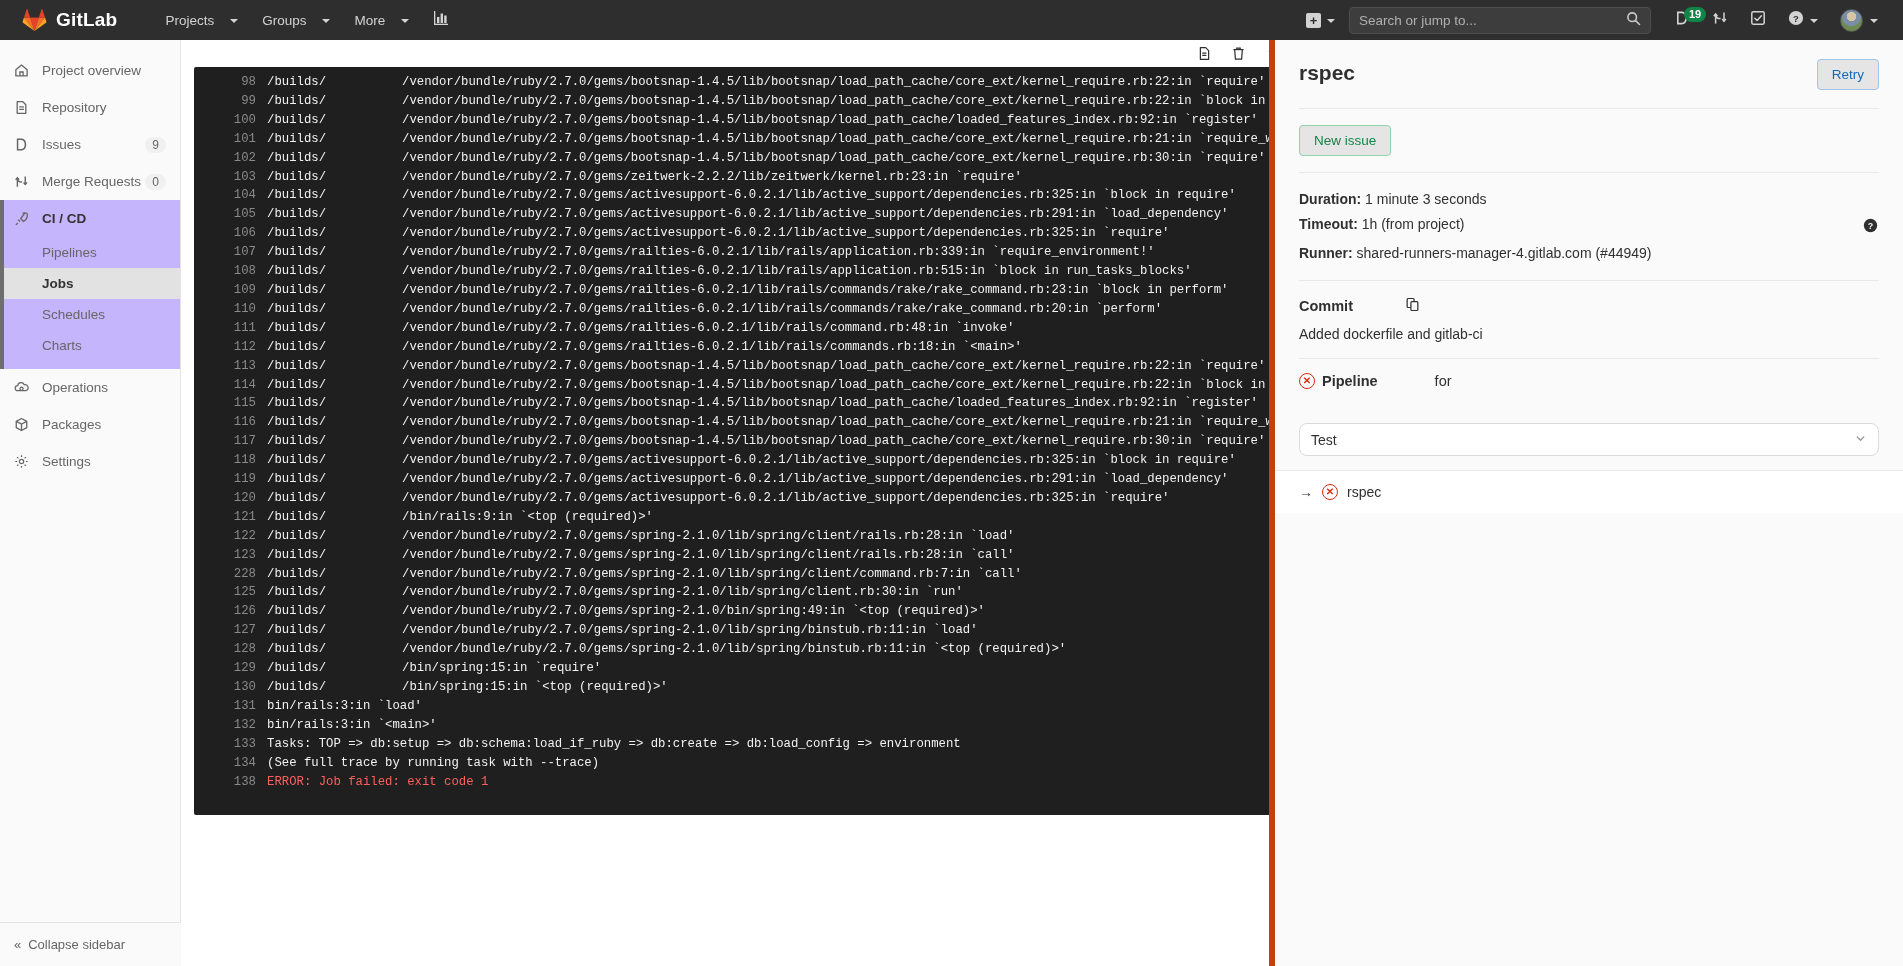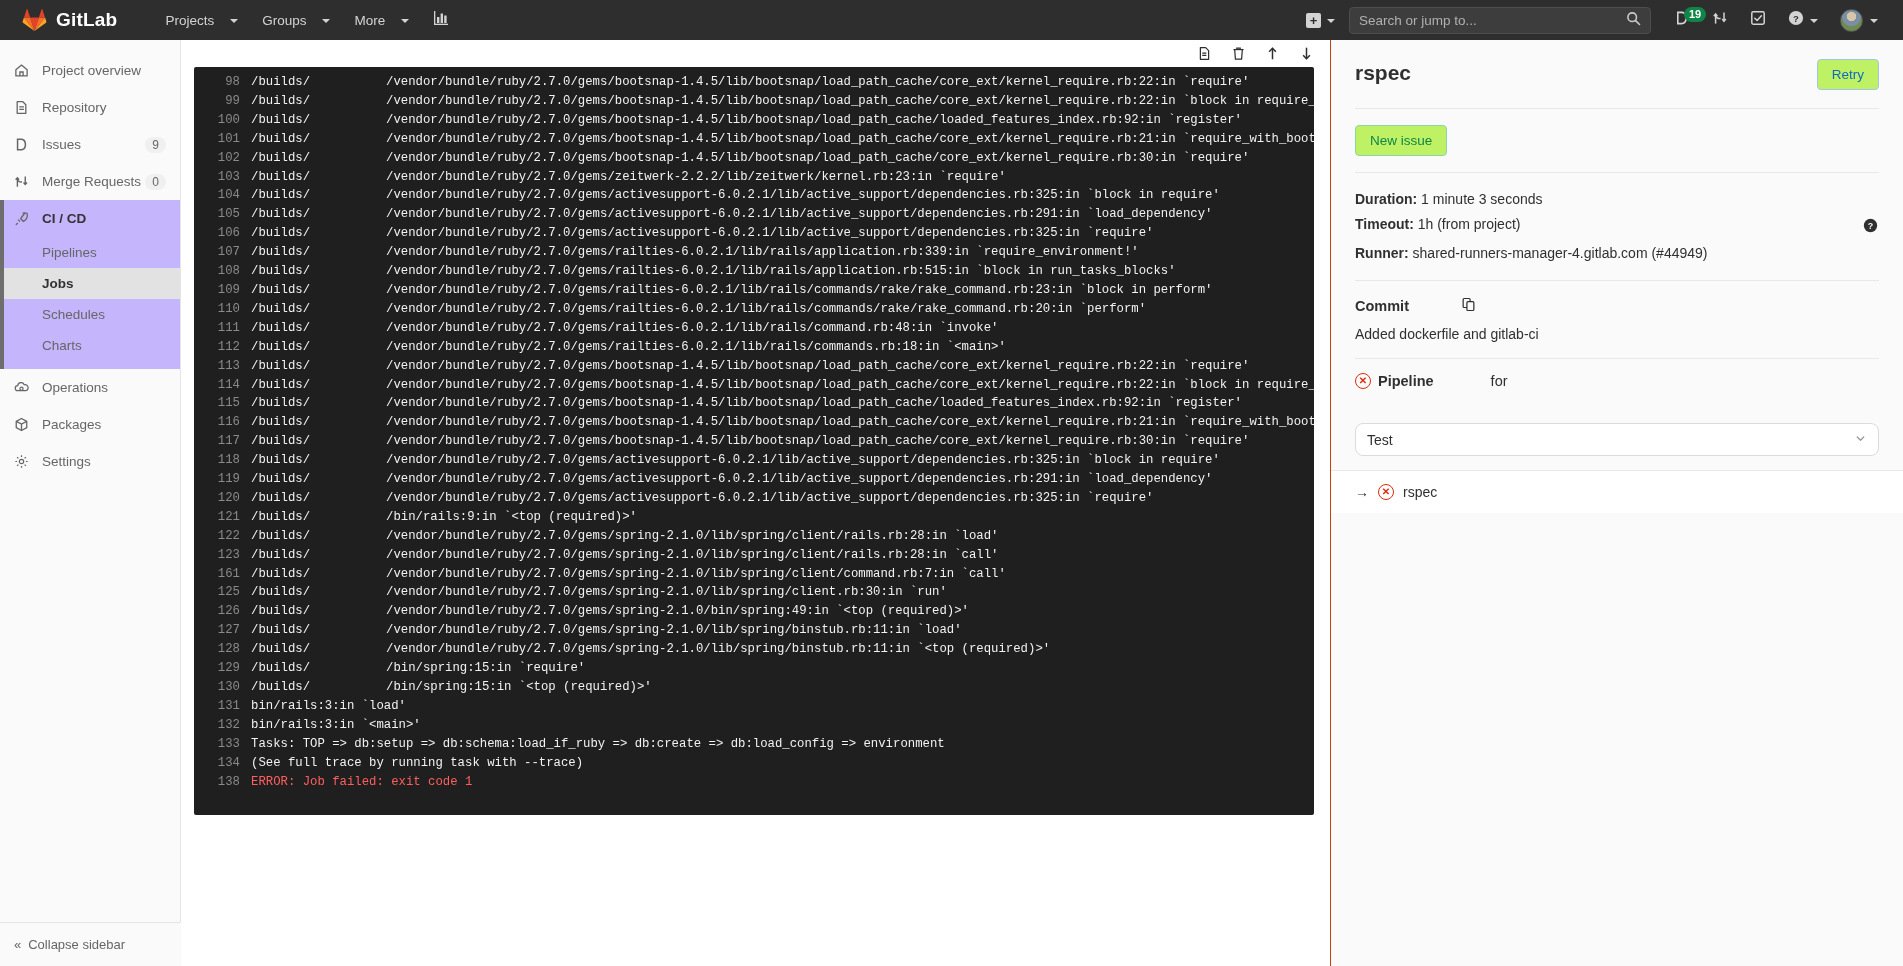--- a/index.html
+++ b/index.html
@@ -101,47 +101,47 @@
     position: absolute; top: 40px; left: 181px; right: 573px; bottom: 0;
     background: #fff; overflow: hidden;
   }
   #logtoolbar {
     height: 27px; display: flex; align-items: center; justify-content: flex-end;
     padding-right: 16px; gap: 19px; background: #fff;
   }
   .tb-icon { color: #2e2e2e; cursor: pointer; display: flex; align-items: center; }
   #logpanel {
     margin: 0 16px 0 13px; background: #1f1f1f; border-radius: 2px;
-    height: 748px; overflow: hidden; padding: 6px 0 8px 0;
+    height: 748px; overflow: hidden; padding: 6px 0 8px 16px;
   }
   .logline {
     display: flex; font-family: "Liberation Mono", monospace; font-size: 12.3px;
     line-height: 18.9px; color: #f2f2f2; white-space: pre; align-items: baseline;
   }
   .ln {
     width: 57px; flex: 0 0 57px; text-align: right; color: #8a8a8a;
     padding-right: 11px; user-select: none;
   }
   .lc { flex: 1; overflow: hidden; }
   .seg-builds { display: inline-block; width: 135px; }
   .err { color: #ff5f5f; }
 
   
   #rightpanel {
-    position: absolute; top: 40px; right: 0; width: 573px; bottom: 0;
-    background: #fafafa; border-left: 1px solid #c2410c; overflow: hidden;
+    position: absolute; top: 40px; right: 0; width: 634px; bottom: 0;
+    background: #fafafa; border-left: 6px solid #c2410c; overflow: hidden;
   }
   .rp-head {
     display: flex; align-items: flex-start; justify-content: space-between;
     padding: 19px 24px 0 24px;
   }
   .rp-title { font-size: 21px; font-weight: 600; color: #303030; line-height: 28px; }
   .btn {
     font-size: 13.5px; border-radius: 4px; padding: 6px 14px; cursor: pointer;
-    background: #bef264; font-family: "Liberation Sans", sans-serif; line-height: 17px;
+    background: #e5e5e5; font-family: "Liberation Sans", sans-serif; line-height: 17px;
   }
   .btn-retry { border: 1px solid #a2c4ea; color: #1068bf; }
   .btn-newissue { border: 1px solid #8fd4a8; color: #108548; }
   .rp-div { height: 1px; background: #e8e8e8; margin: 0 24px; }
   .rp-sect { padding: 16px 24px; }
   .rp-kv { font-size: 14px; color: #303030; line-height: 25px; }
   .rp-kv b { font-weight: 700; }
   .rp-row-help { display: flex; align-items: flex-start; justify-content: space-between; }
   .help-ico { color: #303030; margin-top: 4px; flex: 0 0 16px; cursor: pointer; }
   .commit-head {
@@ -437,21 +437,21 @@
       <div class="logline"><span class="ln">114</span><span class="lc"><span class="seg-builds">/builds/</span><span>/vendor/bundle/ruby/2.7.0/gems/bootsnap-1.4.5/lib/bootsnap/load_path_cache/core_ext/kernel_require.rb:22:in `block in require_with_bootsnap_lfi'</span></span></div>
       <div class="logline"><span class="ln">115</span><span class="lc"><span class="seg-builds">/builds/</span><span>/vendor/bundle/ruby/2.7.0/gems/bootsnap-1.4.5/lib/bootsnap/load_path_cache/loaded_features_index.rb:92:in `register'</span></span></div>
       <div class="logline"><span class="ln">116</span><span class="lc"><span class="seg-builds">/builds/</span><span>/vendor/bundle/ruby/2.7.0/gems/bootsnap-1.4.5/lib/bootsnap/load_path_cache/core_ext/kernel_require.rb:21:in `require_with_bootsnap_lfi'</span></span></div>
       <div class="logline"><span class="ln">117</span><span class="lc"><span class="seg-builds">/builds/</span><span>/vendor/bundle/ruby/2.7.0/gems/bootsnap-1.4.5/lib/bootsnap/load_path_cache/core_ext/kernel_require.rb:30:in `require'</span></span></div>
       <div class="logline"><span class="ln">118</span><span class="lc"><span class="seg-builds">/builds/</span><span>/vendor/bundle/ruby/2.7.0/gems/activesupport-6.0.2.1/lib/active_support/dependencies.rb:325:in `block in require'</span></span></div>
       <div class="logline"><span class="ln">119</span><span class="lc"><span class="seg-builds">/builds/</span><span>/vendor/bundle/ruby/2.7.0/gems/activesupport-6.0.2.1/lib/active_support/dependencies.rb:291:in `load_dependency'</span></span></div>
       <div class="logline"><span class="ln">120</span><span class="lc"><span class="seg-builds">/builds/</span><span>/vendor/bundle/ruby/2.7.0/gems/activesupport-6.0.2.1/lib/active_support/dependencies.rb:325:in `require'</span></span></div>
       <div class="logline"><span class="ln">121</span><span class="lc"><span class="seg-builds">/builds/</span><span>/bin/rails:9:in `&lt;top (required)&gt;'</span></span></div>
       <div class="logline"><span class="ln">122</span><span class="lc"><span class="seg-builds">/builds/</span><span>/vendor/bundle/ruby/2.7.0/gems/spring-2.1.0/lib/spring/client/rails.rb:28:in `load'</span></span></div>
       <div class="logline"><span class="ln">123</span><span class="lc"><span class="seg-builds">/builds/</span><span>/vendor/bundle/ruby/2.7.0/gems/spring-2.1.0/lib/spring/client/rails.rb:28:in `call'</span></span></div>
-      <div class="logline"><span class="ln">161</span><span class="lc"><span class="seg-builds">/builds/</span><span>/vendor/bundle/ruby/2.7.0/gems/spring-2.1.0/lib/spring/client/command.rb:7:in `call'</span></span></div>
+      <div class="logline"><span class="ln">228</span><span class="lc"><span class="seg-builds">/builds/</span><span>/vendor/bundle/ruby/2.7.0/gems/spring-2.1.0/lib/spring/client/command.rb:7:in `call'</span></span></div>
       <div class="logline"><span class="ln">125</span><span class="lc"><span class="seg-builds">/builds/</span><span>/vendor/bundle/ruby/2.7.0/gems/spring-2.1.0/lib/spring/client.rb:30:in `run'</span></span></div>
       <div class="logline"><span class="ln">126</span><span class="lc"><span class="seg-builds">/builds/</span><span>/vendor/bundle/ruby/2.7.0/gems/spring-2.1.0/bin/spring:49:in `&lt;top (required)&gt;'</span></span></div>
       <div class="logline"><span class="ln">127</span><span class="lc"><span class="seg-builds">/builds/</span><span>/vendor/bundle/ruby/2.7.0/gems/spring-2.1.0/lib/spring/binstub.rb:11:in `load'</span></span></div>
       <div class="logline"><span class="ln">128</span><span class="lc"><span class="seg-builds">/builds/</span><span>/vendor/bundle/ruby/2.7.0/gems/spring-2.1.0/lib/spring/binstub.rb:11:in `&lt;top (required)&gt;'</span></span></div>
       <div class="logline"><span class="ln">129</span><span class="lc"><span class="seg-builds">/builds/</span><span>/bin/spring:15:in `require'</span></span></div>
       <div class="logline"><span class="ln">130</span><span class="lc"><span class="seg-builds">/builds/</span><span>/bin/spring:15:in `&lt;top (required)&gt;'</span></span></div>
       <div class="logline"><span class="ln">131</span><span class="lc"><span>bin/rails:3:in `load'</span></span></div>
       <div class="logline"><span class="ln">132</span><span class="lc"><span>bin/rails:3:in `&lt;main&gt;'</span></span></div>
       <div class="logline"><span class="ln">133</span><span class="lc"><span>Tasks: TOP =&gt; db:setup =&gt; db:schema:load_if_ruby =&gt; db:create =&gt; db:load_config =&gt; environment</span></span></div>
       <div class="logline"><span class="ln">134</span><span class="lc"><span>(See full trace by running task with --trace)</span></span></div>

